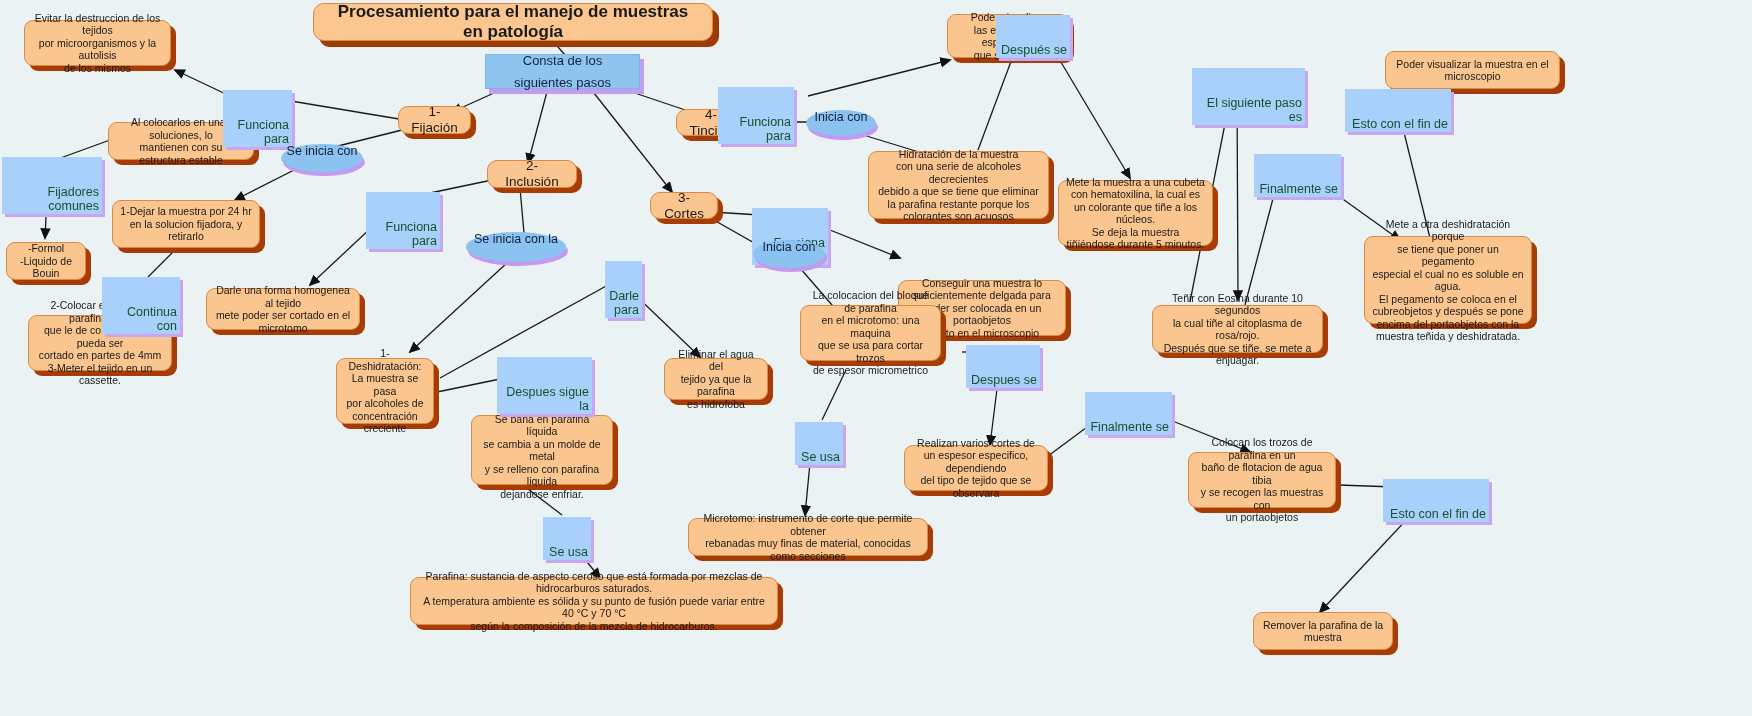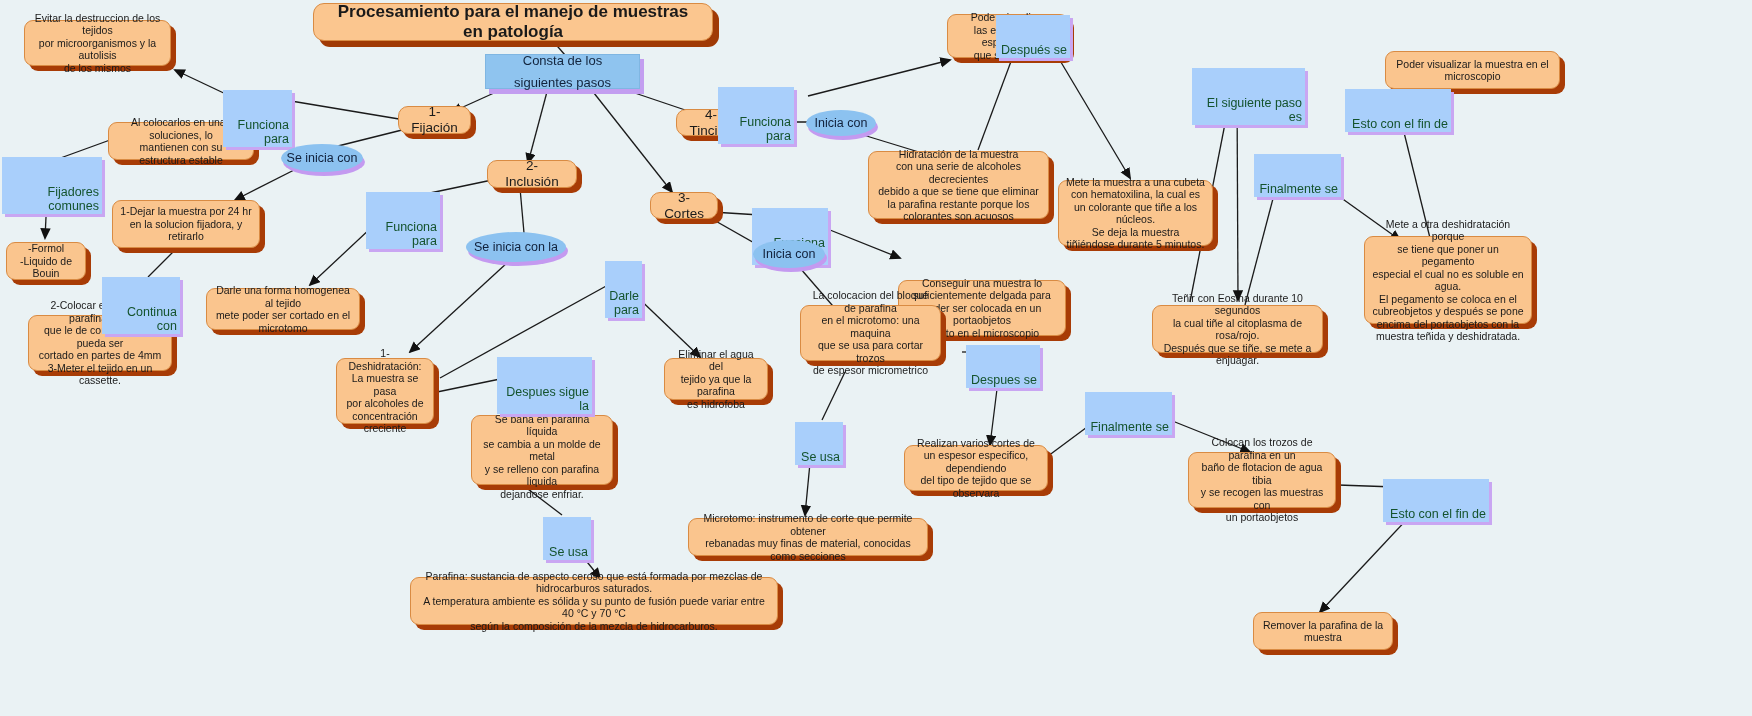--- a/index.html
+++ b/index.html
@@ -77,21 +77,21 @@
     z-index:4;
   }
 
   
   .ellipse{
     position:absolute;
     background:#8cc2f0;
     border-radius:50%;
     color:#10203a;
     font-size:12.5px;
-    display:flex;align-items:center;justify-content:center;
+    display:flex;align-items:flex-start;justify-content:center;
     text-align:center;
     box-shadow:2px 4px 0 0 #c49af0;
     z-index:4;
   }
 </style>
 </head>
 <body>
 
 <div id="canvas">
 

